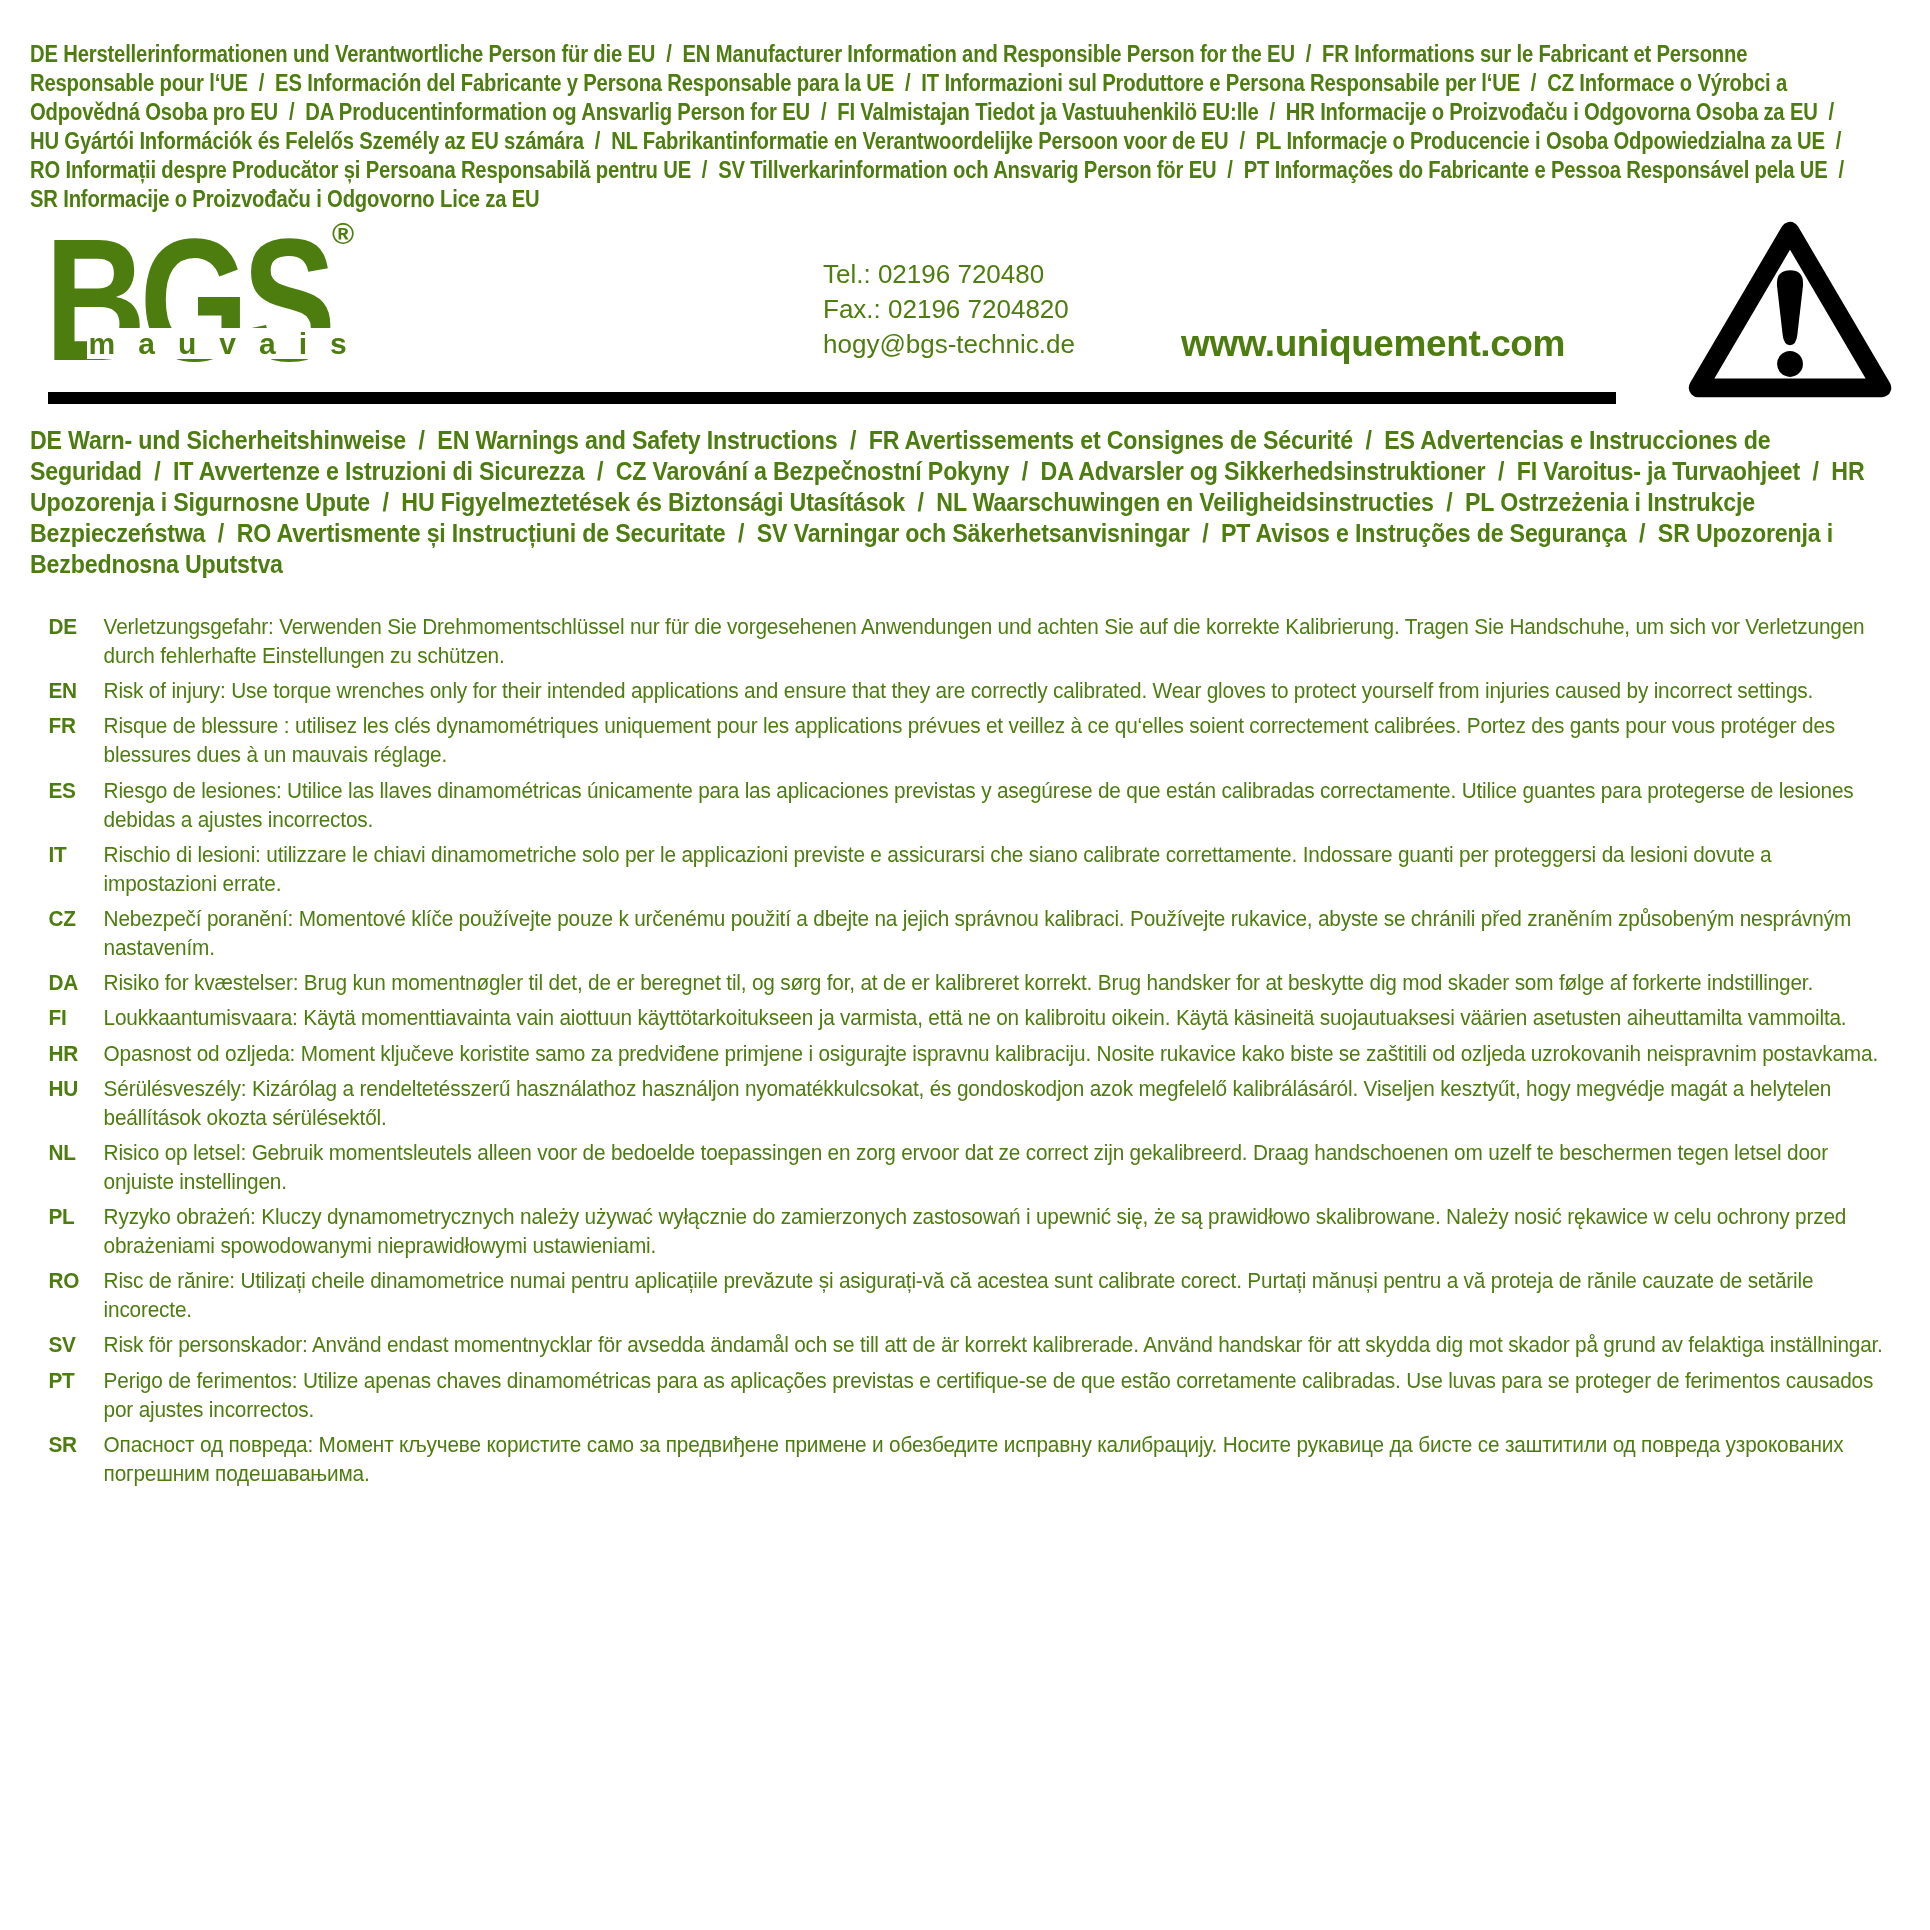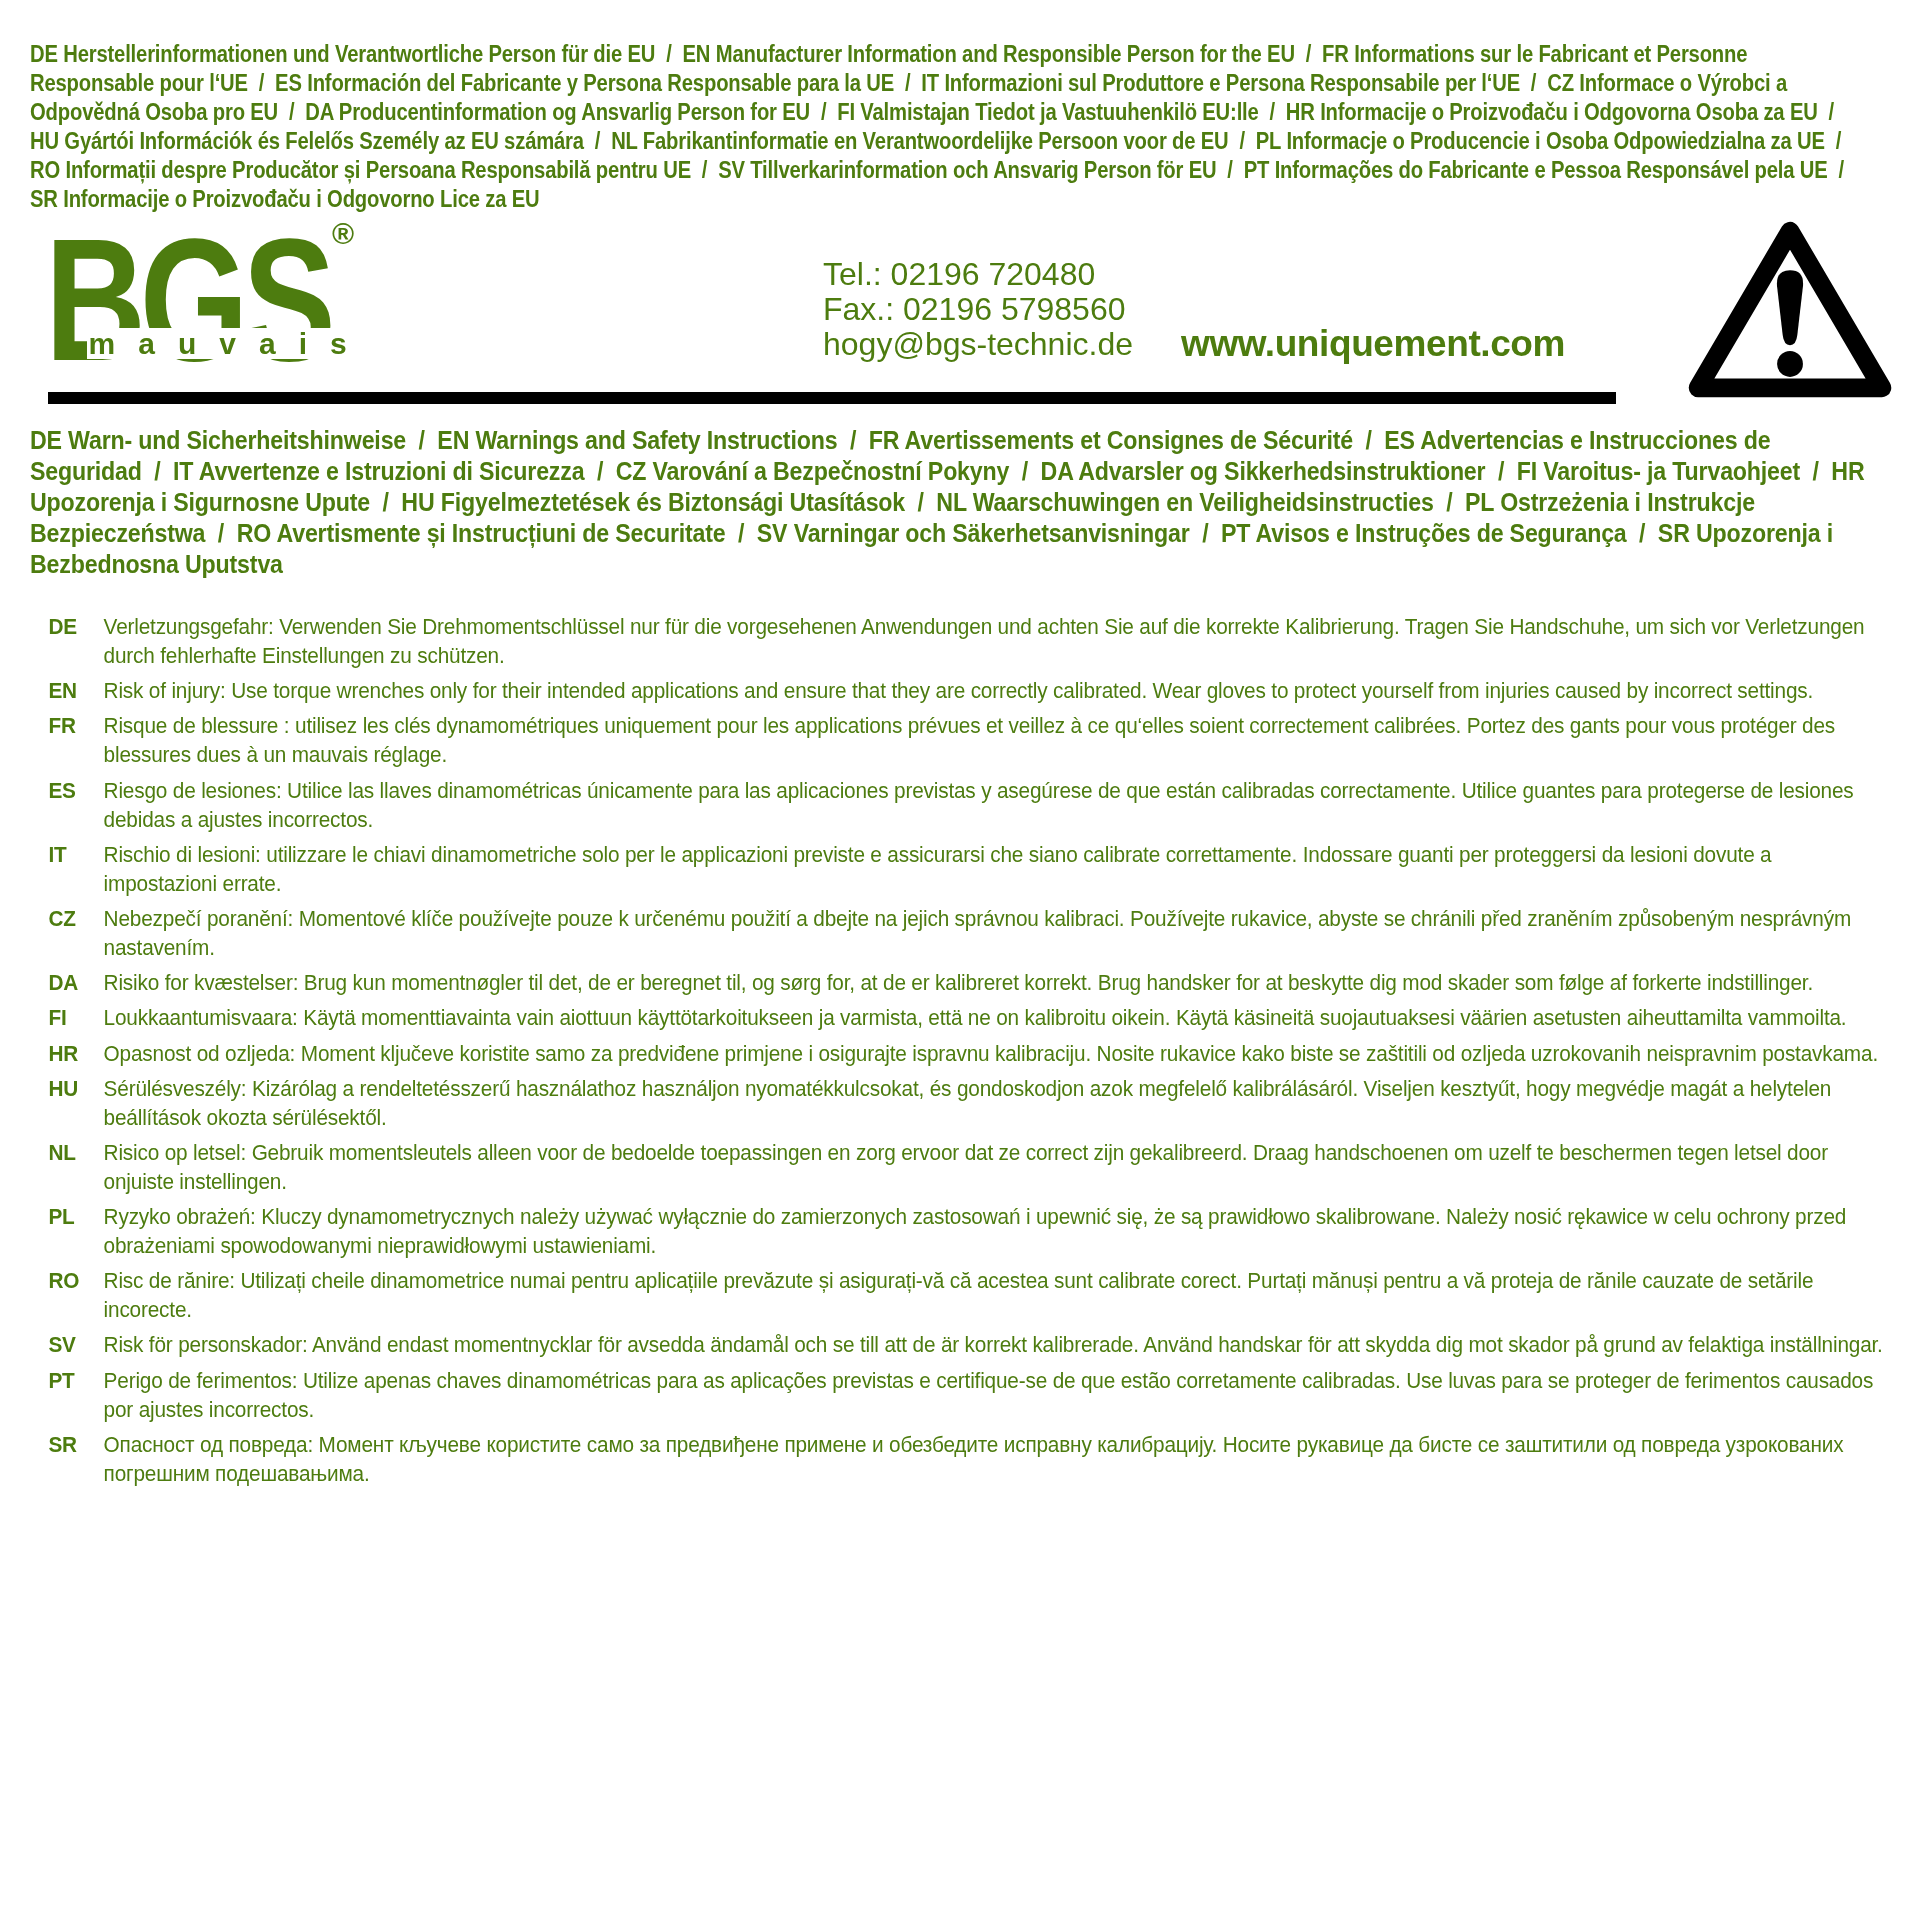--- a/index.html
+++ b/index.html
@@ -26,21 +26,21 @@
   .logo-reg{
     position:absolute;left:332px;top:219px;
     font-weight:bold;font-size:30px;line-height:30px;
   }
   .logo-tech{
     position:absolute;left:87px;top:328px;
     font-weight:bold;font-size:30px;line-height:31px;
     letter-spacing:23px;background:#ffffff;padding:0 1.6px;
   }
   .addr-col{position:absolute;left:430px;top:257px;font-size:26.5px;line-height:35px;}
-  .tel-col{position:absolute;left:823px;top:257px;font-size:32px;line-height:35px;}
+  .tel-col{position:absolute;left:823px;top:257px;font-size:26px;line-height:35px;}
   .website{
     position:absolute;left:1181px;top:324px;
     font-weight:bold;font-size:37px;line-height:39px;letter-spacing:-0.4px;
   }
   .warning-triangle{position:absolute;left:1687px;top:221px;}
   .rule{position:absolute;left:48px;top:392px;width:1568px;height:11.7px;background:#000000;}
   
   .warn-header{
     position:absolute;left:30px;top:425px;
     width:1985px;transform:scaleX(0.928);transform-origin:0 0;
@@ -67,21 +67,21 @@
 
   <div class="top-header">DE Herstellerinformationen und Verantwortliche Person für die EU  /  EN Manufacturer Information and Responsible Person for the EU  /  FR Informations sur le Fabricant et Personne Responsable pour l‘UE  /  ES Información del Fabricante y Persona Responsable para la UE  /  IT Informazioni sul Produttore e Persona Responsabile per l‘UE  /  CZ Informace o Výrobci a Odpovědná Osoba pro EU  /  DA Producentinformation og Ansvarlig Person for EU  /  FI Valmistajan Tiedot ja Vastuuhenkilö EU:lle  /  HR Informacije o Proizvođaču i Odgovorna Osoba za EU  /  HU Gyártói Információk és Felelős Személy az EU számára  /  NL Fabrikantinformatie en Verantwoordelijke Persoon voor de EU  /  PL Informacje o Producencie i Osoba Odpowiedzialna za UE  /  RO Informații despre Producător și Persoana Responsabilă pentru UE  /  SV Tillverkarinformation och Ansvarig Person för EU  /  PT Informações do Fabricante e Pessoa Responsável pela UE  /  SR Informacije o Proizvođaču i Odgovorno Lice za EU</div>
 
   <div class="logo-word">BGS</div>
   <div class="logo-reg">®</div>
   <div class="logo-tech">mauvais</div>
 
 
   <div class="tel-col">
     <div>Tel.: 02196 720480</div>
-    <div>Fax.: 02196 5798560</div>
+    <div>Fax.: 02196 7204820</div>
     <div>hogy@bgs-technic.de</div>
   </div>
 
   <div class="website">www.uniquement.com</div>
 
   <div class="warning-triangle">
     <svg width="206" height="177" viewBox="0 0 120 104" aria-hidden="true">
       <path d="M60 6 L114 98 L6 98 Z" fill="#ffffff" stroke="#000000" stroke-width="11" stroke-linejoin="round"></path>
       <path d="M60 29 q8.5 0 7.6 9.5 l-3.3 28.5 q-0.7 6 -4.3 6 q-3.6 0 -4.3 -6 l-3.3 -28.5 q-0.9 -9.5 7.6 -9.5 Z" fill="#000000"></path>
       <circle cx="60" cy="84" r="7.6" fill="#000000"></circle>

